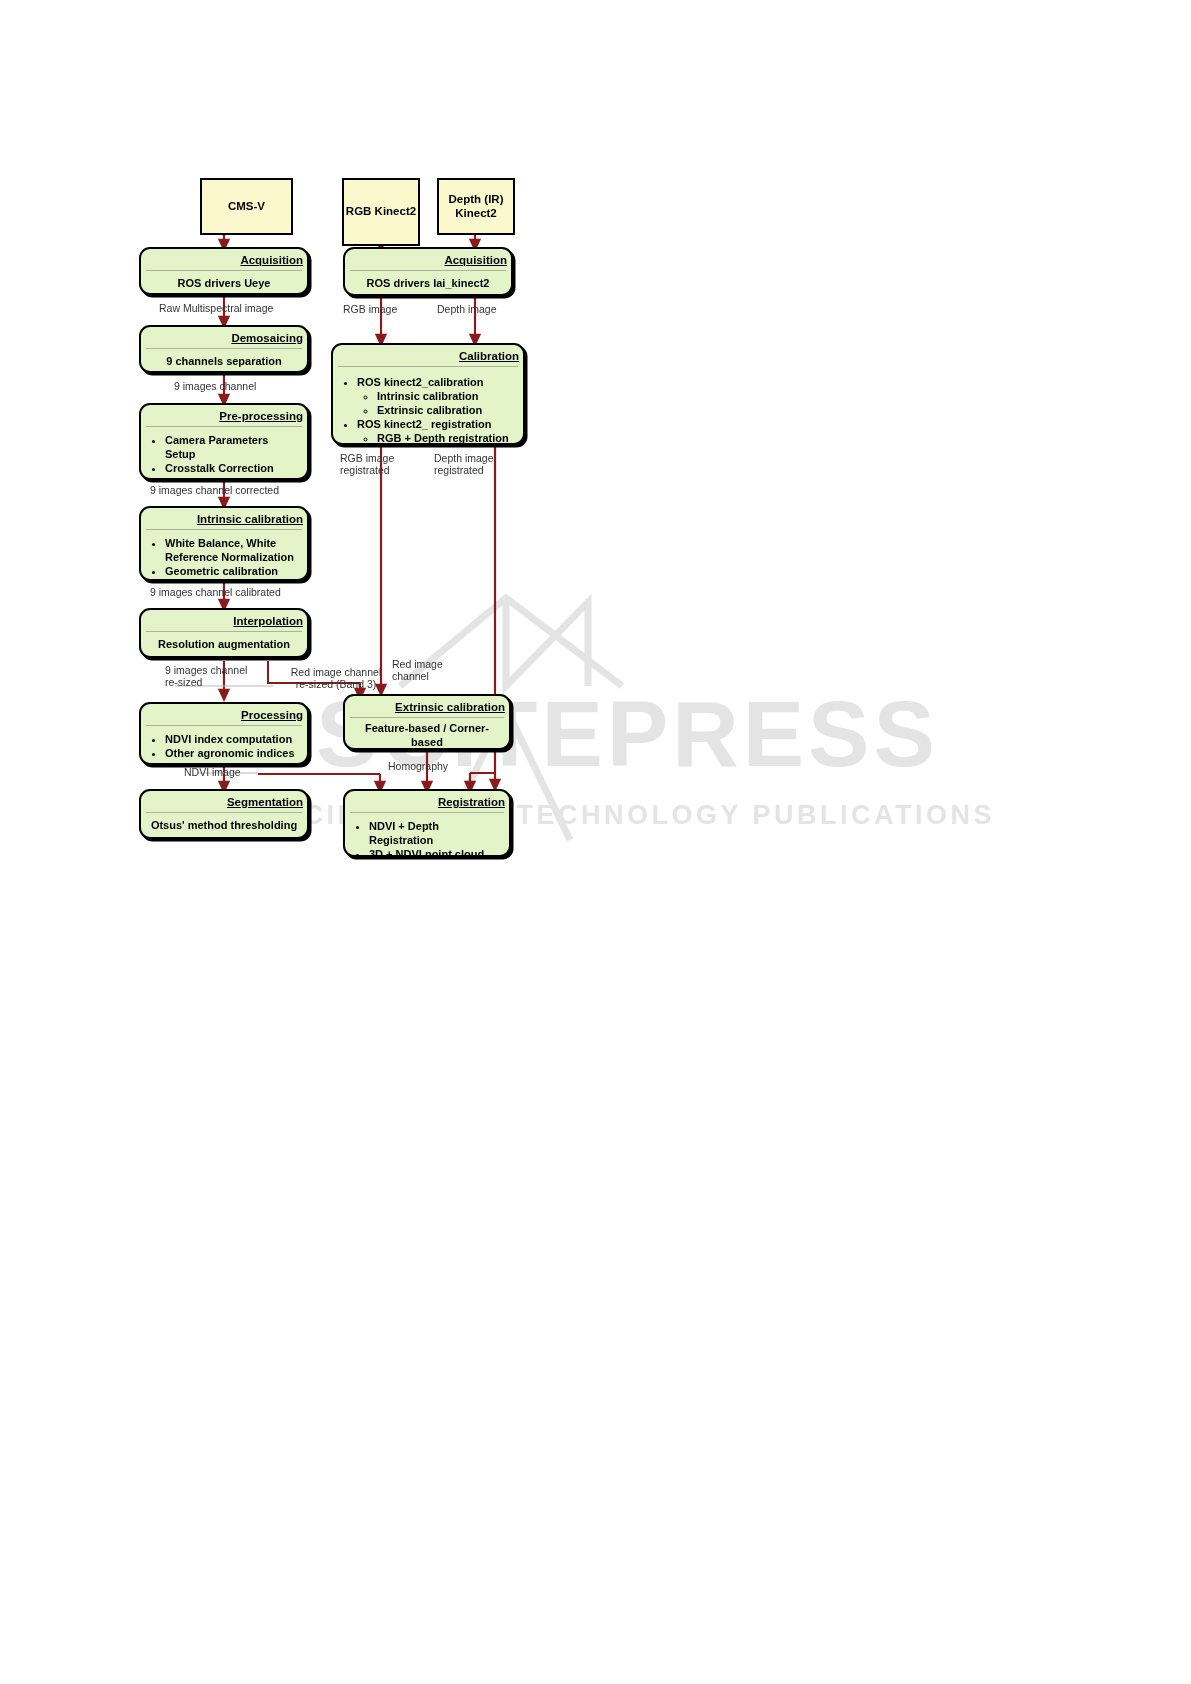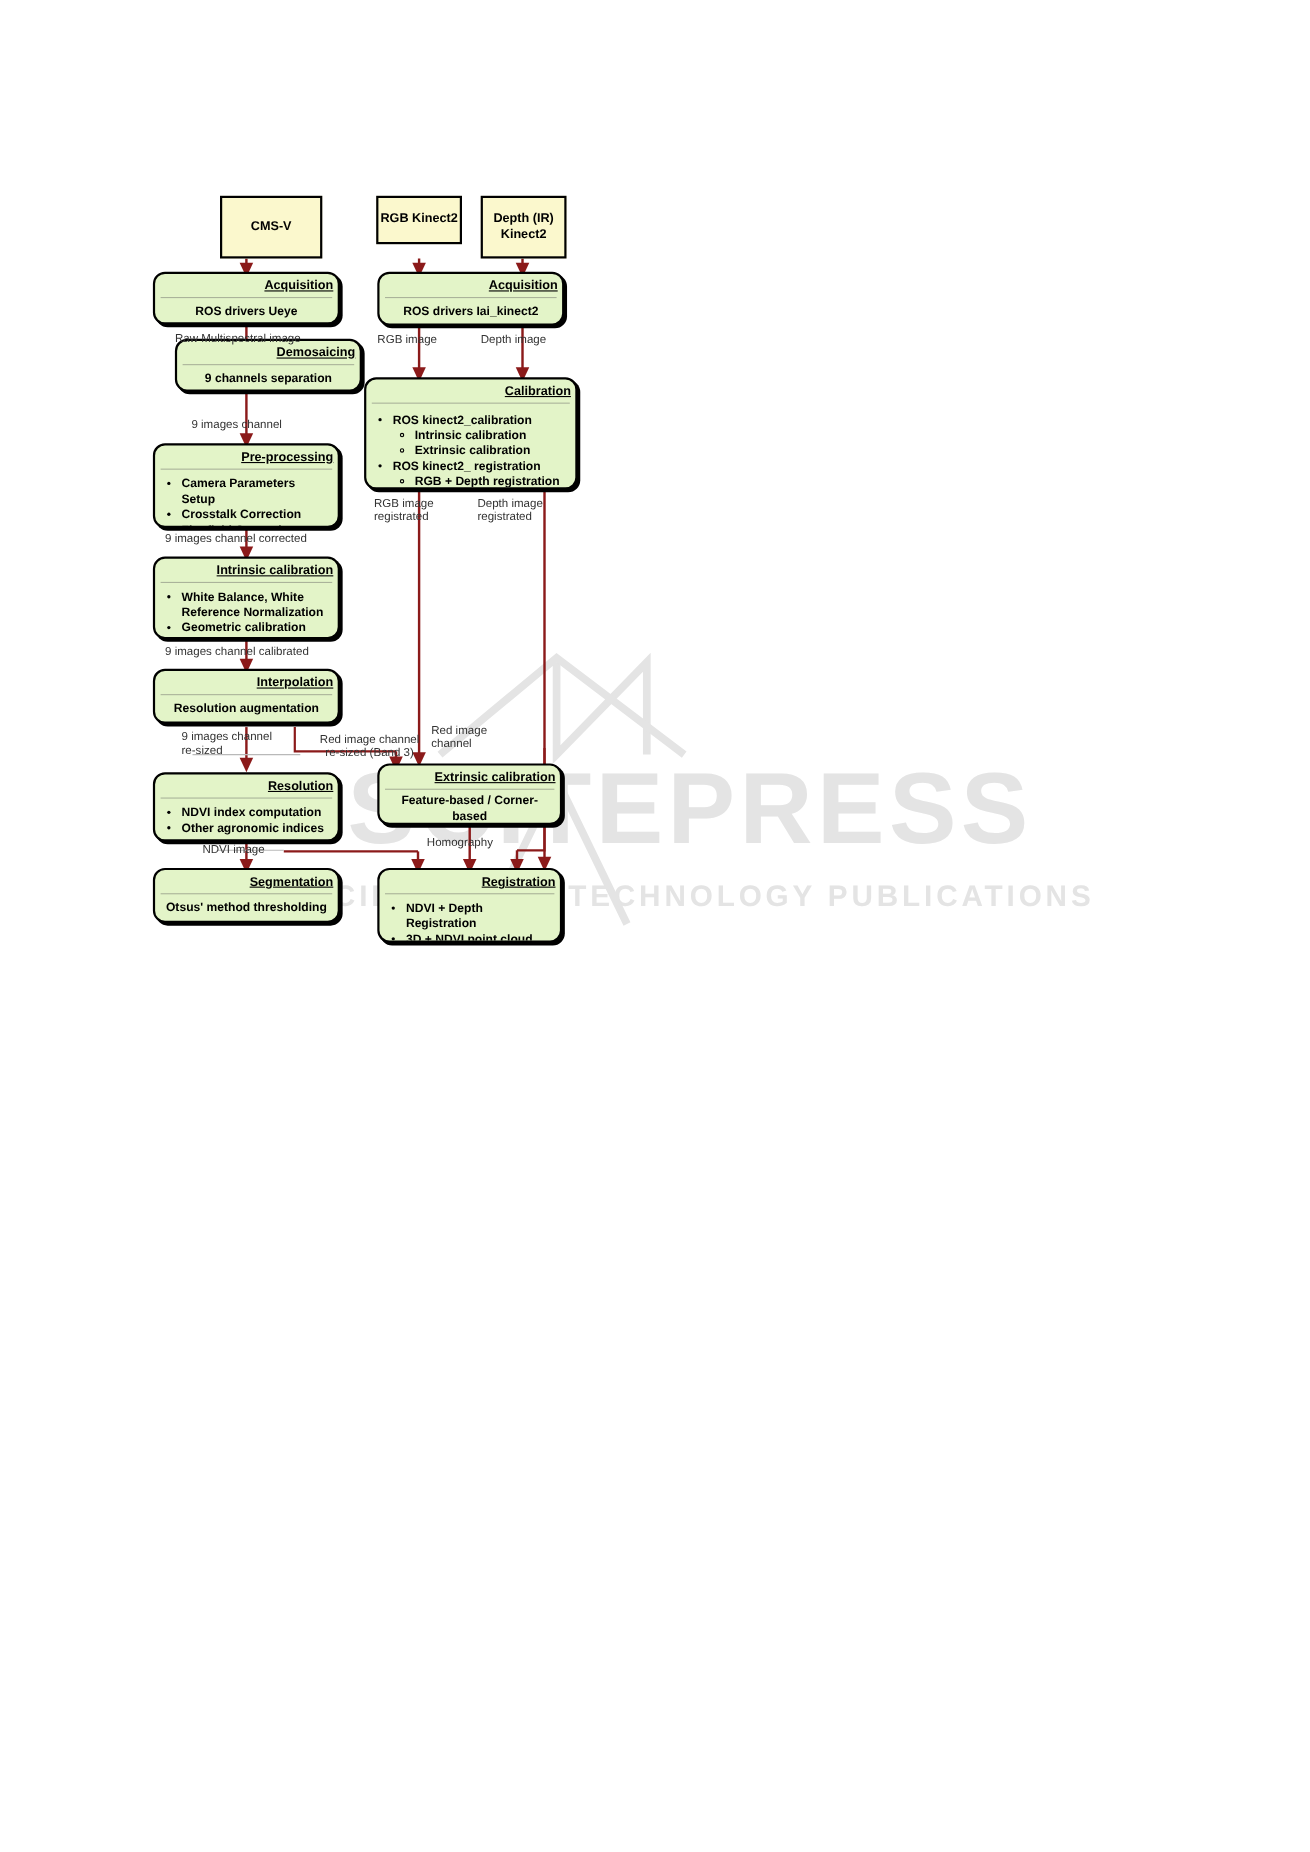--- a/index.html
+++ b/index.html
@@ -113,36 +113,36 @@
     <path d="M197,773 L258,773"></path>
   </g>
 </svg>
 
 <div id="diagram">
 
   <div class="srcbox" style="left:185px;top:178px;width:93px;height:57px;margin-left:15px;">
     <span>CMS-V</span>
   </div>
 
-  <div class="srcbox" style="left:342px;top:178px;width:78px;height:44px;">
+  <div class="srcbox" style="left:342px;top:178px;width:78px;height:68px;">
     <span>RGB Kinect2</span>
   </div>
 
   <div class="srcbox" style="left:437px;top:178px;width:78px;height:57px;white-space:pre-line;text-align:center;">
     <span>Depth (IR)
 Kinect2</span>
   </div>
 
   <div class="pbox" style="left:139px;top:247px;width:170px;height:48px;">
     <div class="hd">Acquisition</div>
     <div class="sep"></div>
     <div class="bd">ROS  drivers Ueye</div>
   </div>
 
-  <div class="pbox" style="left:139px;top:308px;width:170px;height:48px;margin-left:20px;">
+  <div class="pbox" style="left:139px;top:325px;width:170px;height:48px;">
     <div class="hd">Demosaicing</div>
     <div class="sep"></div>
     <div class="bd">9 channels separation</div>
   </div>
 
   <div class="pbox" style="left:139px;top:403px;width:170px;height:77px;">
     <div class="hd">Pre-processing</div>
     <div class="sep"></div>
     <div class="bd">
       <ul>
@@ -164,21 +164,21 @@
     </div>
   </div>
 
   <div class="pbox" style="left:139px;top:608px;width:170px;height:50px;">
     <div class="hd">Interpolation</div>
     <div class="sep"></div>
     <div class="bd">Resolution augmentation</div>
   </div>
 
   <div class="pbox" style="left:139px;top:702px;width:170px;height:63px;">
-    <div class="hd">Resolution</div>
+    <div class="hd">Processing</div>
     <div class="sep"></div>
     <div class="bd">
       <ul>
         <li>NDVI index computation</li>
         <li>Other agronomic indices</li>
       </ul>
     </div>
   </div>
 
   <div class="pbox" style="left:139px;top:789px;width:170px;height:50px;">

